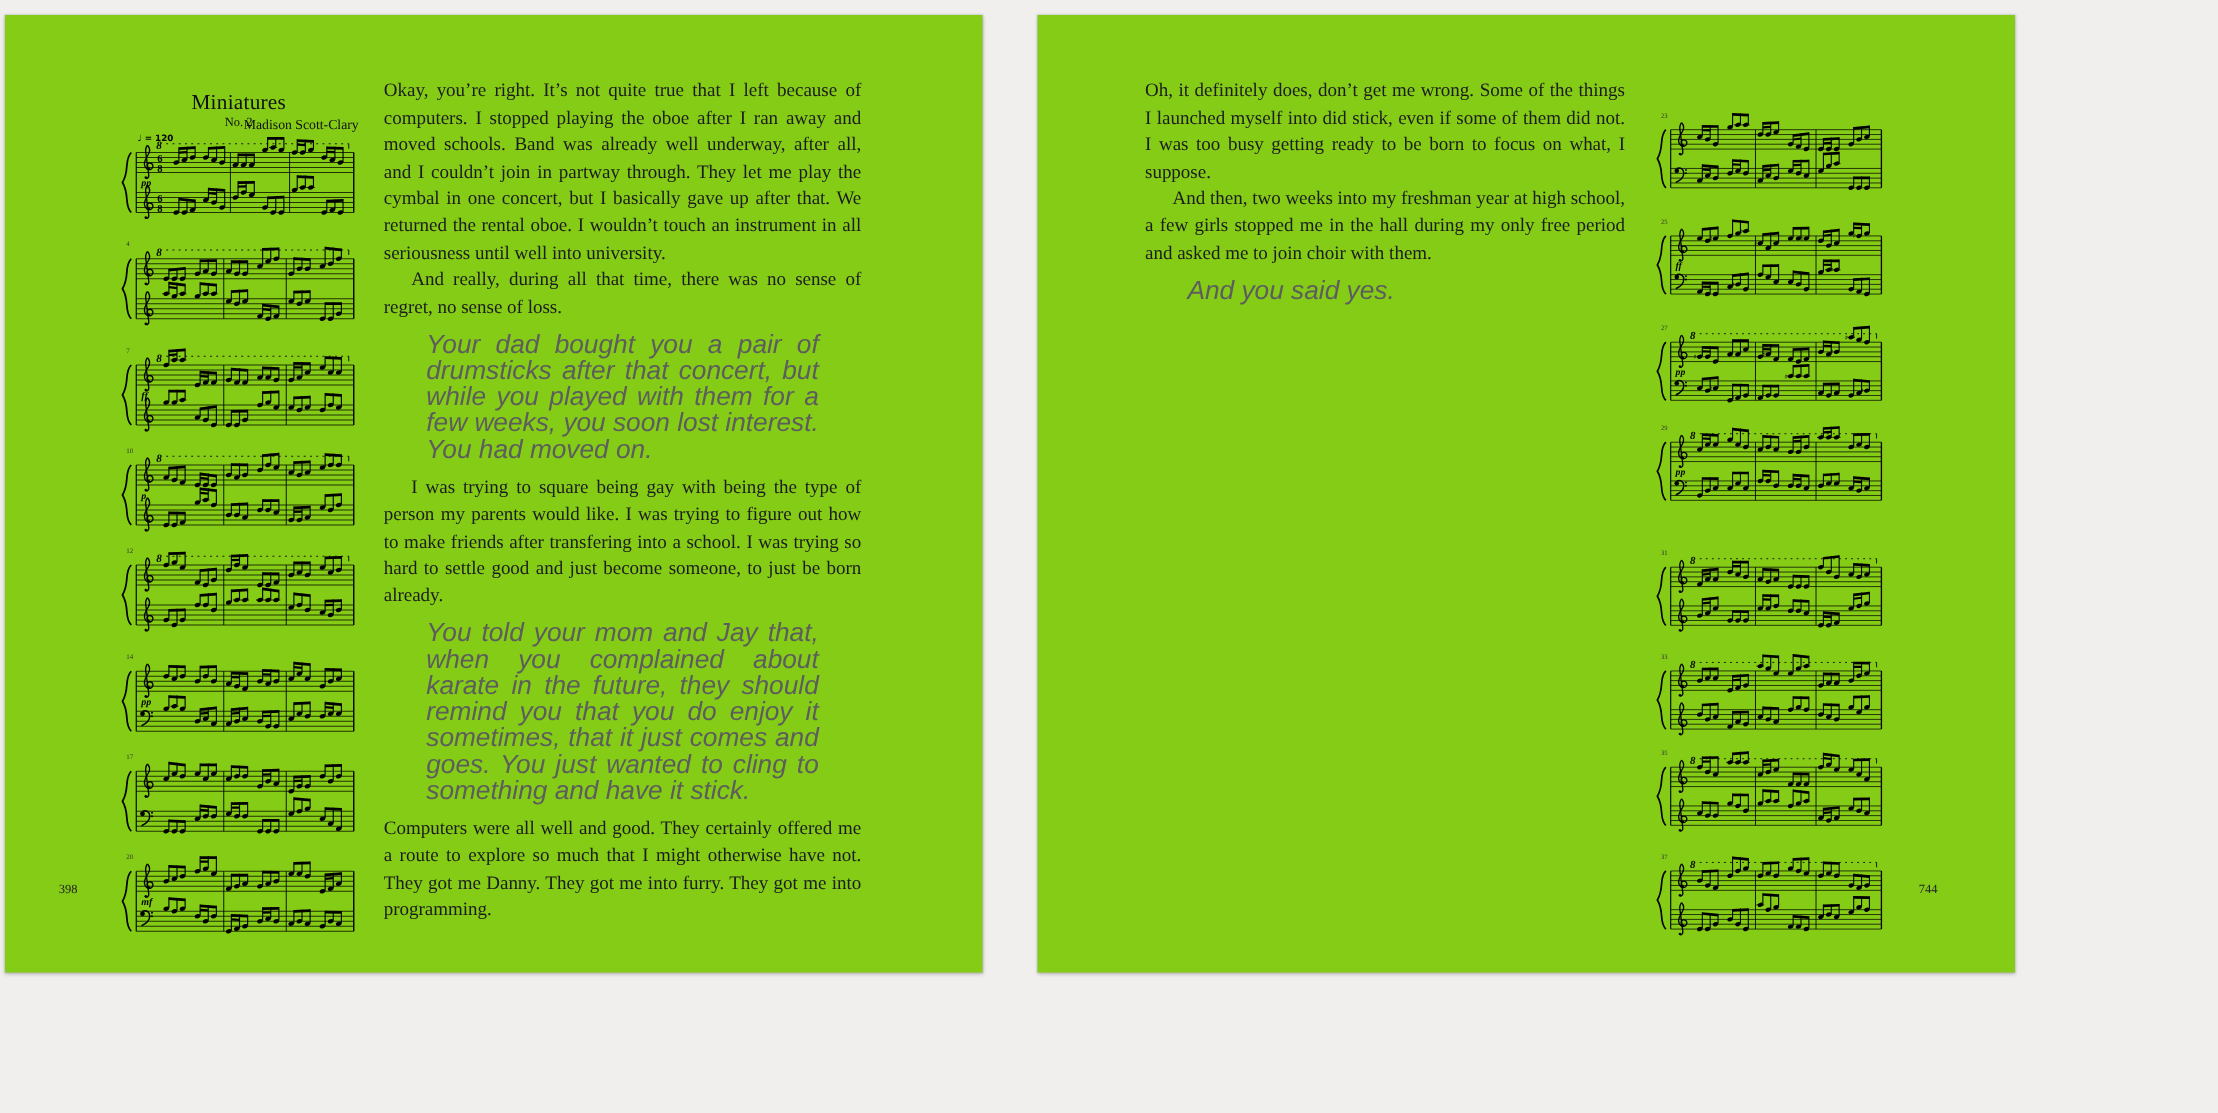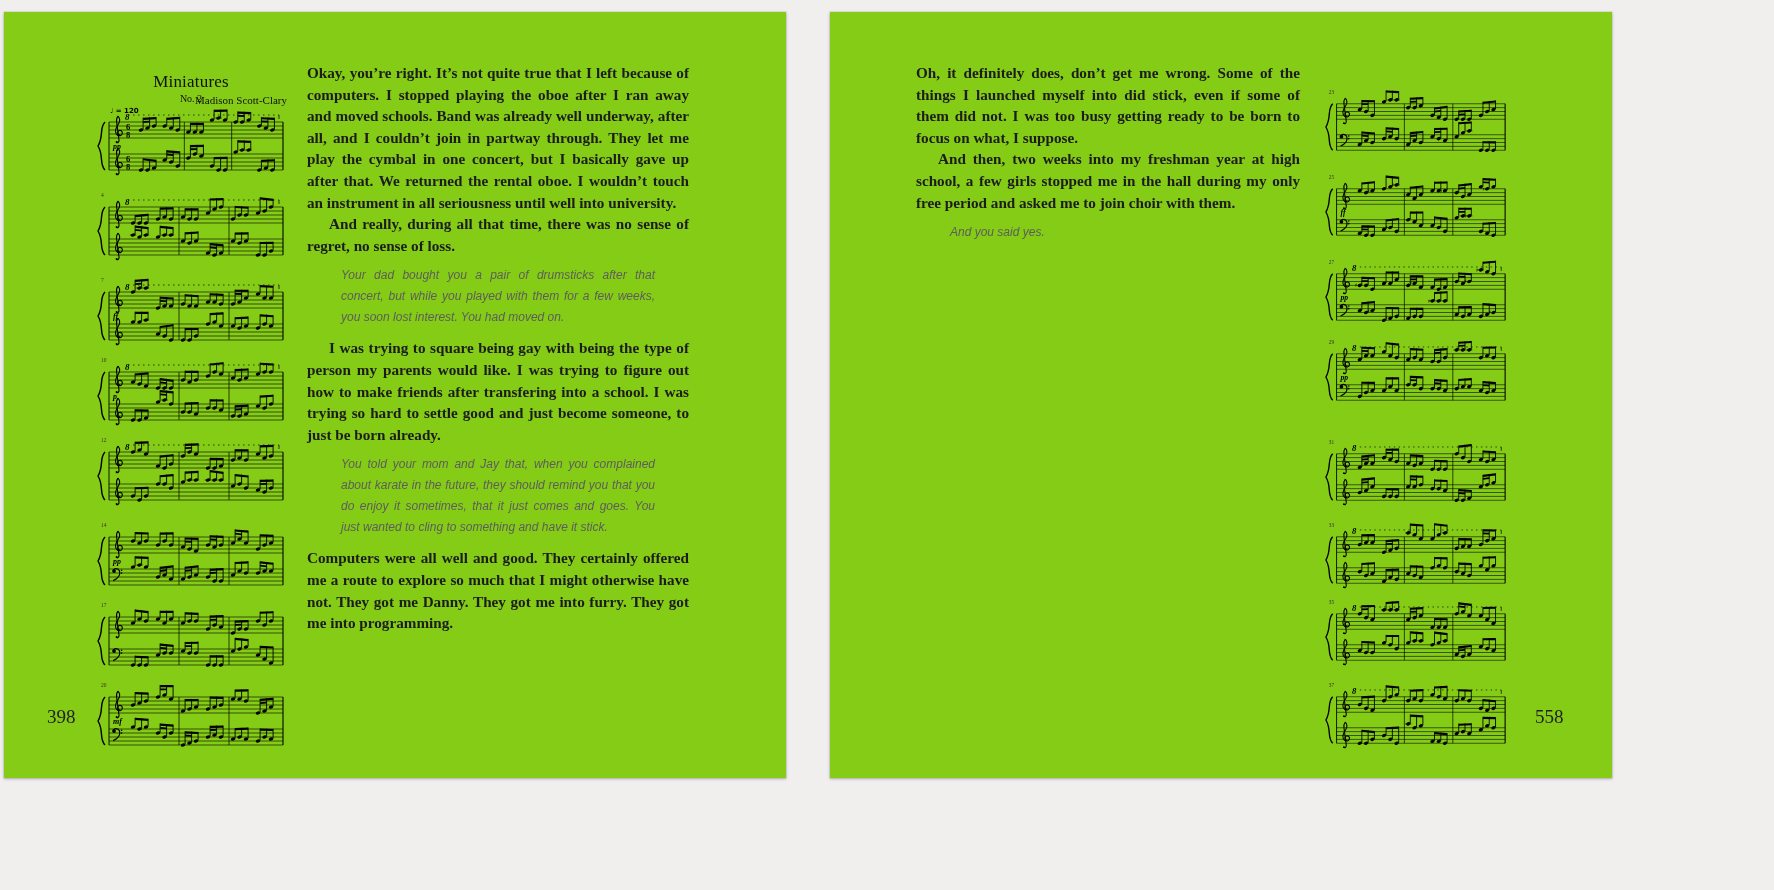--- a/index.html
+++ b/index.html
@@ -15,29 +15,29 @@
   #page-left{left:4px;}
   #page-right{left:830px;}
 
   .bodycol{
     position:absolute; top:50px;
     font-size:15.2px; line-height:21.6px; color:#1c1c1c;
     text-align:justify; hyphens:auto;
   }
   #page-left .bodycol{left:303px; width:382px;}
   #page-right .bodycol{left:86px; width:384px;}
-  .para{margin:0;font-weight:bold;}
+  .para{margin:0;}
   .ind{text-indent:22px;}
   .q{
     font-family:"Liberation Sans",sans-serif; font-style:italic;
-    font-size:12px; line-height:21px; color:#5d5d5d;
+    font-size:21px; line-height:21px; color:#5d5d5d;
     margin:9px 34px 9px 34px; text-align:justify;
   }
   .pagenum{
-    position:absolute; top:694px; font-size:19px; color:#222222;
+    position:absolute; top:694px; font-size:10px; color:#222222;
   }
   #page-left .pagenum{left:43px;}
   #page-right .pagenum{left:705px;}
 
   .score-col{position:absolute; top:0; height:766px;}
   #page-left .score-col{left:91px; width:192px;}
   #page-right .score-col{left:493px; width:188px;}
 
   .score-title{
     position:absolute; top:60px; left:0; width:192px; text-align:center; color:#111;
@@ -2045,16 +2045,16 @@
           <ellipse cx="163" cy="52" rx="2.3" ry="1.7" fill="#000" transform="rotate(-18 163 52)"></ellipse>
           <line x1="165.1" y1="51.5" x2="165.1" y2="38.70051914313808" stroke="#000" stroke-width="0.9"></line>
           <ellipse cx="169.5" cy="48" rx="2.3" ry="1.7" fill="#000" transform="rotate(-18 169.5 48)"></ellipse>
           <line x1="171.6" y1="47.5" x2="171.6" y2="38.82204841147177" stroke="#000" stroke-width="0.9"></line>
           <ellipse cx="176" cy="50" rx="2.3" ry="1.7" fill="#000" transform="rotate(-18 176 50)"></ellipse>
           <line x1="178.1" y1="49.5" x2="178.1" y2="38.94357767980546" stroke="#000" stroke-width="0.9"></line>
           <polygon points="165.1,38.70051914313808 178.1,38.94357767980546 178.1,41.14357767980546 165.1,40.900519143138084" fill="#000"></polygon>
         </svg>
       </div>
 
-    <div class="pagenum">558</div>
+    <div class="pagenum">744</div>
   </div>
 
 </div>
 
 </body></html>

